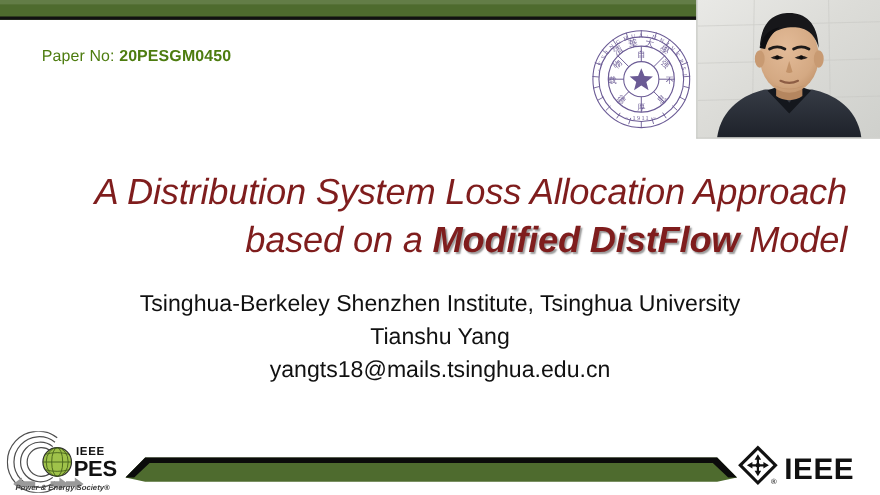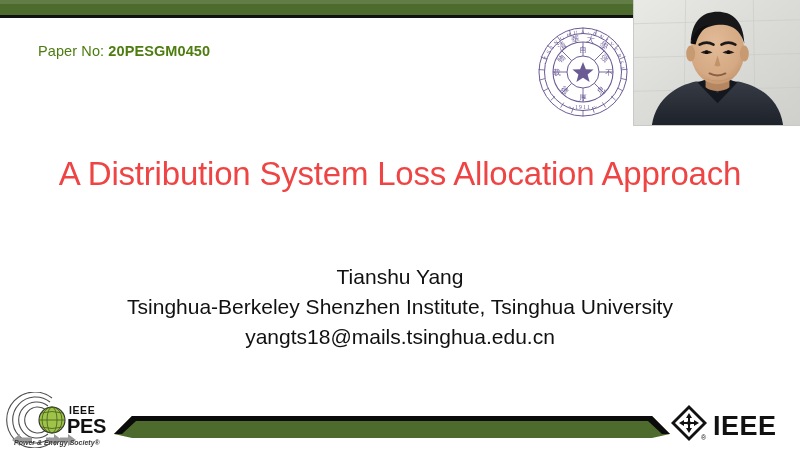--- a/index.html
+++ b/index.html
@@ -73,26 +73,27 @@
     box-sizing: border-box;
   }
   .video-feed svg { display:block; width:100%; height:100%; }
 
   
   .title {
     position: absolute;
     left: 30px;
     top: 152px;
     width: 740px;
-    text-align: center;
+    text-align: right;
     font-size: 33px;
     line-height: 1.33;
-    color: #ef4444;
+    color: #7f1d1d;
     font-weight: 400;
     letter-spacing: -0.2px;
+    font-style: italic;
   }
   .title .emph {
     font-weight: 700;
     text-shadow: 1.5px 1.5px 1.5px rgba(120,120,120,0.75);
   }
 
   
   .authors {
     position: absolute;
     left: 30px;
@@ -281,25 +282,26 @@
       <path d="M 84,56 L 81,66 Q 84,68 87,66 Z" fill="#bd8d63" opacity="0.85"></path>
 
       <path d="M 76,74 Q 84,78 92,74" stroke="#8d5d44" stroke-width="2" fill="none" stroke-linecap="round"></path>
 
       <path d="M 70,78 Q 84,86 98,78 Q 84,84 70,78 Z" fill="#b88a62" opacity="0.4"></path>
     </svg>
   </div>
 
   <div class="title">
     <div>A Distribution System Loss Allocation Approach</div>
+    <div><span>based on a </span><span class="emph">Modified DistFlow</span><span> Model</span></div>
   </div>
 
   <div class="authors">
+    <div>Tsinghua-Berkeley Shenzhen Institute, Tsinghua University</div>
     <div>Tianshu Yang</div>
-    <div>Tsinghua-Berkeley Shenzhen Institute, Tsinghua University</div>
     <div>yangts18@mails.tsinghua.edu.cn</div>
   </div>
 
   <div class="bottom-banner">
     <svg viewBox="0 0 556 28" xmlns="http://www.w3.org/2000/svg" preserveAspectRatio="none">
       <polygon points="18,4 538,4 556,22 538,26 18,26 0,22" fill="#4e6b2e"></polygon>
       <polygon points="18,4 538,4 556,22 548,22 534,9 22,9 8,22 0,22" fill="#0b0b0b"></polygon>
     </svg>
   </div>
 

